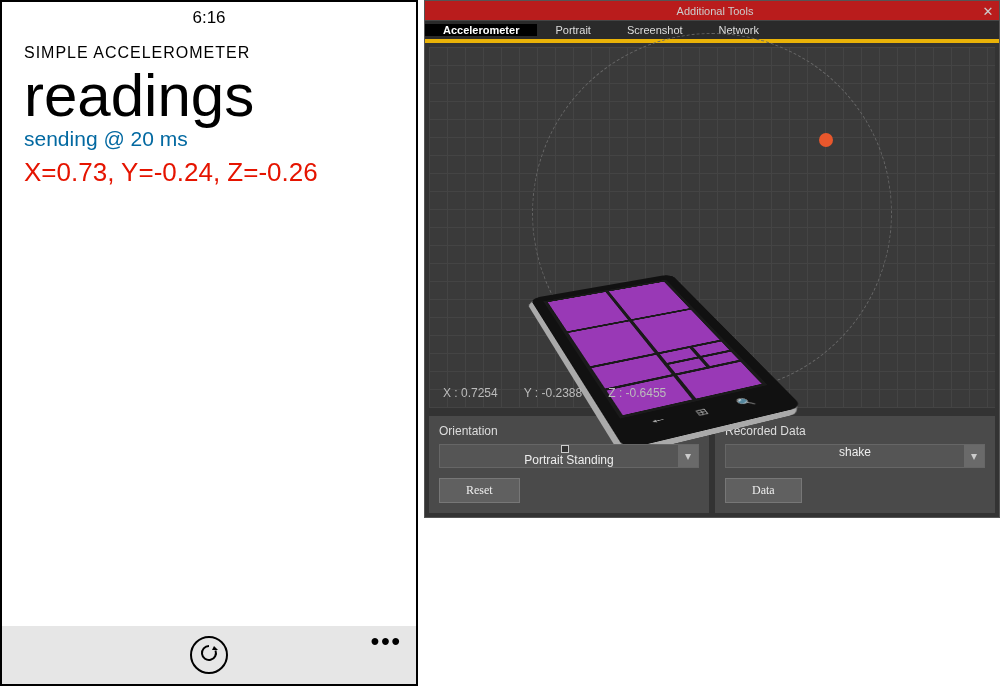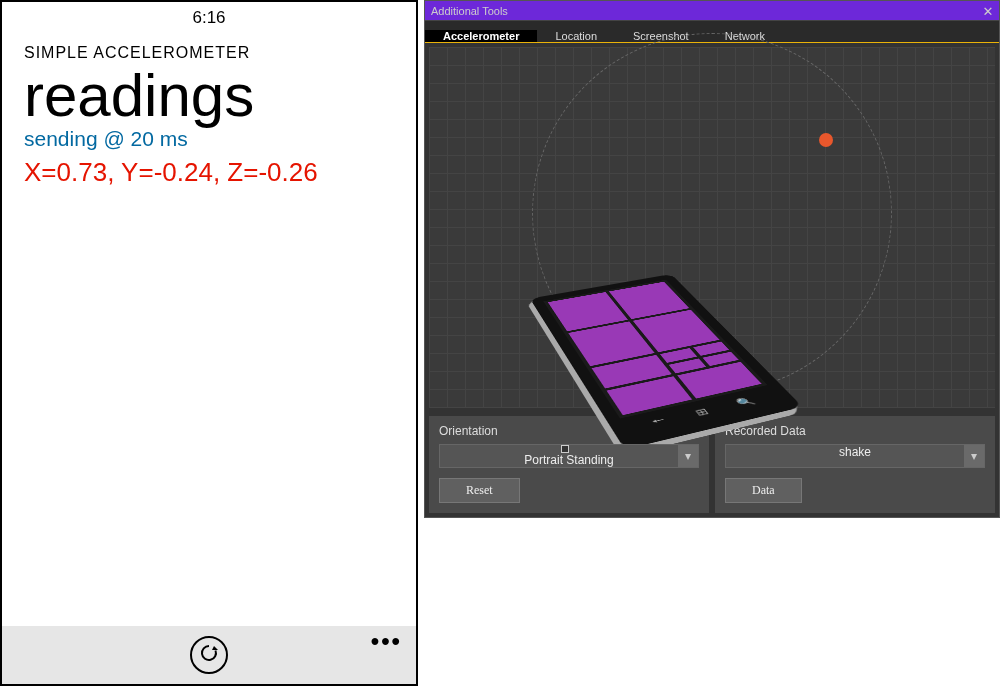--- a/index.html
+++ b/index.html
@@ -103,44 +103,45 @@
     flex: 1;
     height: 518px;
     display: flex;
     flex-direction: column;
     border: 1px solid #555;
     background: #333;
     margin-left: 6px;
   }
   .tools-titlebar {
     height: 20px;
-    background: #6d28d9;
+    background: #b91c1c;
     color: #ccc;
     font-size: 11px;
     display: flex;
     align-items: center;
     padding-left: 6px;
     position: relative;
     border-bottom: 1px solid #444;
+    justify-content: center;
   }
   .tools-close {
     position: absolute;
     right: 0; top: 0;
     width: 22px; height: 20px;
     color: #ccc;
     display:flex; align-items:center; justify-content:center;
     font-size: 13px;
     cursor: pointer;
   }
   .tabs {
     height: 22px;
     background: #2a2a2a;
     display: flex;
-    align-items: flex-end;
-    border-bottom: 1px solid #eab308;
+    align-items: center;
+    border-bottom: 4px solid #eab308;
   }
   .tab {
     padding: 0 18px;
     font-size: 11px;
     color: #ddd;
     display: flex; align-items: center;
     cursor: pointer;
   }
   .tab.active {
     background: #000;
@@ -319,21 +320,21 @@
 
   <div class="tools-pane">
     <div class="tools-titlebar">
       <span>Additional Tools</span>
       <div class="tools-close">
         <span>✕</span>
       </div>
     </div>
     <div class="tabs">
       <div class="tab active">Accelerometer</div>
-      <div class="tab">Location</div>
+      <div class="tab">Portrait</div>
       <div class="tab">Screenshot</div>
       <div class="tab">Network</div>
     </div>
     <div class="sensor-area">
       <div class="circle-guide"></div>
       <div class="orange-dot"></div>
       <div class="device-3d">
         <div class="device-rot">
           <div class="device-body">
             <div class="device-screen">
@@ -364,20 +365,25 @@
                 </div>
             </div>
             <div class="device-navbar">
               <span>🠔</span>
               <span>⊞</span>
               <span>🔍</span>
             </div>
           </div>
         </div>
       </div>
+      <div class="xyz-readout">
+        <span>X : 0.7254</span>
+        <span>Y : -0.2388</span>
+        <span>Z : -0.6455</span>
+      </div>
     </div>
     <div class="bottom-panels">
       <div class="panel">
         <div class="panel-label">Orientation</div>
         <div class="combo">
           <span class="phone-glyph"></span>
           <span>Portrait Standing</span>
           <span class="arrow">▾</span>
         </div>
         <button class="panel-btn">Reset</button>

